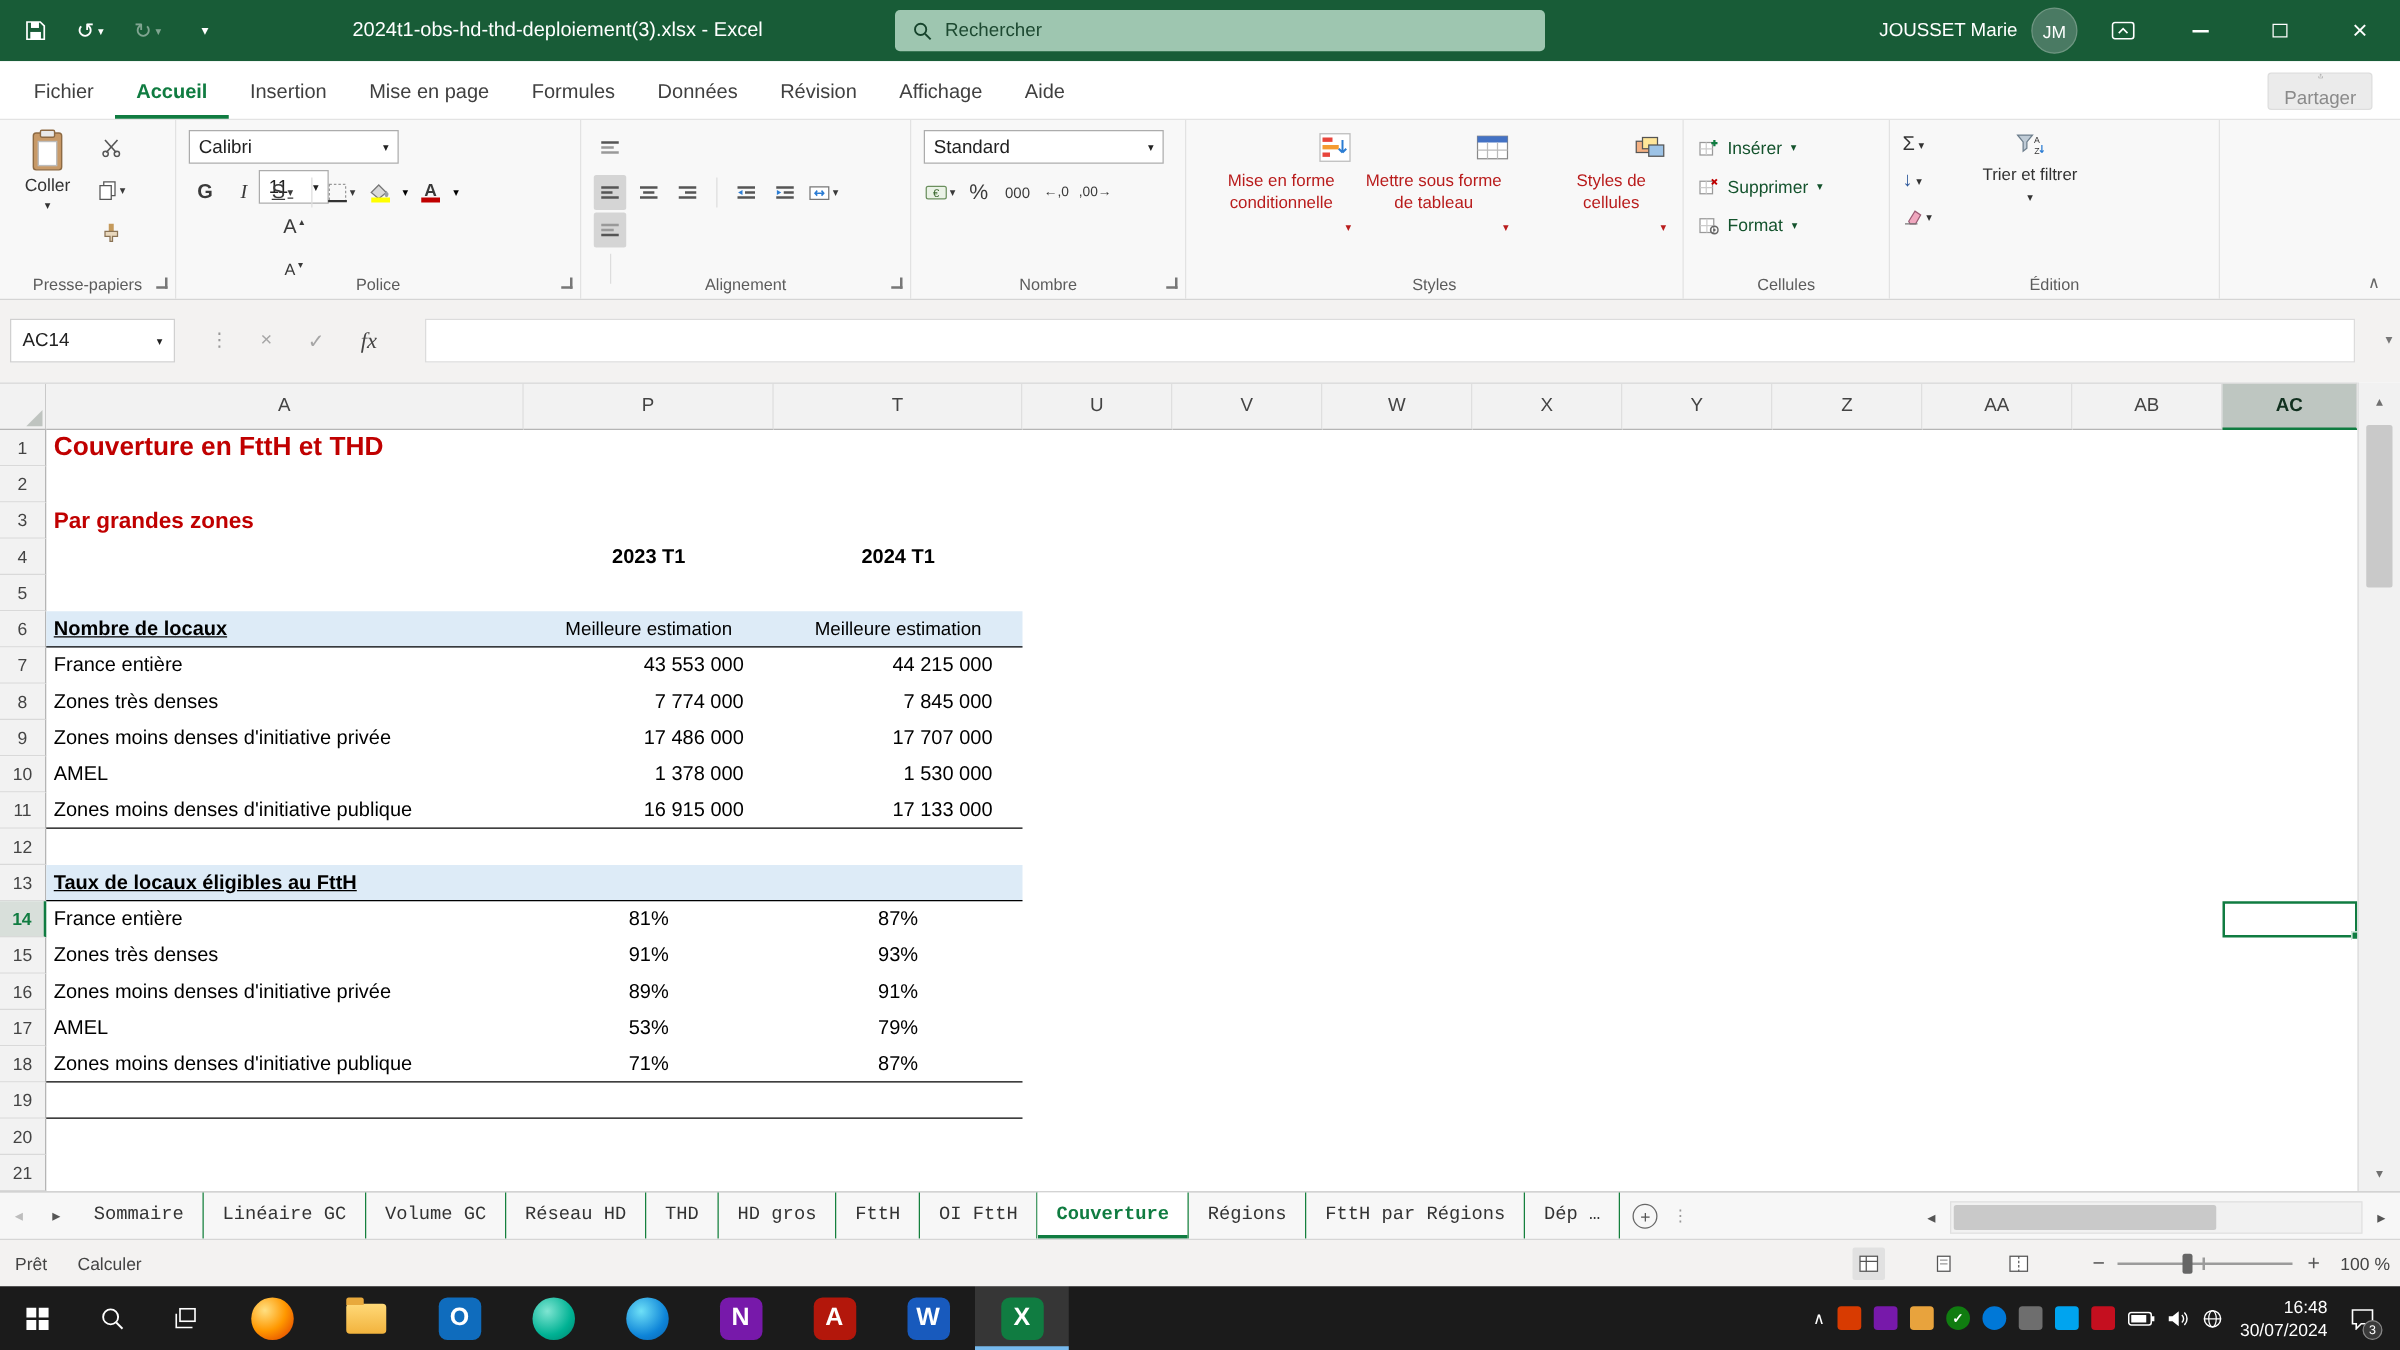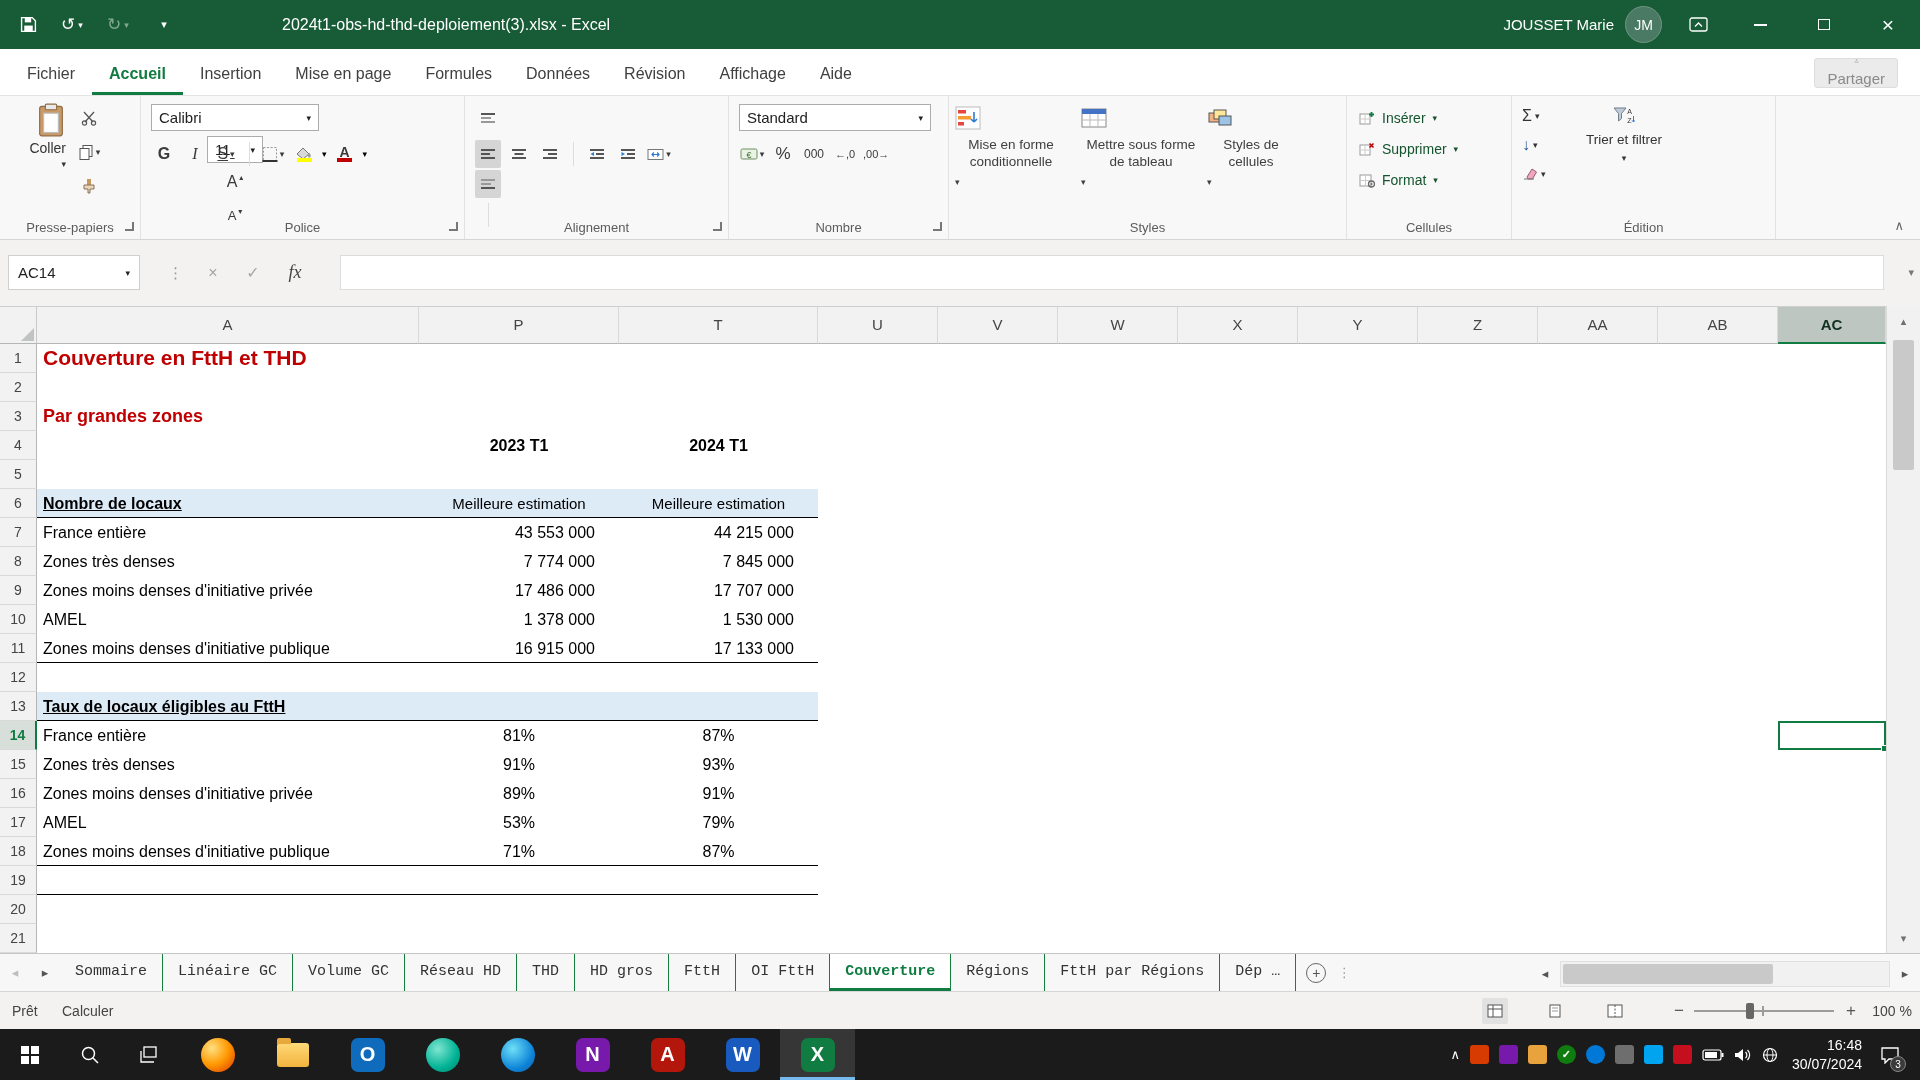--- a/index.html
+++ b/index.html
@@ -37,23 +37,23 @@
   .launcher { position:absolute; right:6px; bottom:8px; width:9px; height:9px; border-right:2px solid #777; border-bottom:2px solid #777; }
   #g-clip { width:141px; } #g-font { width:324px; } #g-align { width:264px; } #g-num { width:220px; }
   #g-styles { width:398px; } #g-cells { width:165px; } #g-edit { width:264px; } #g-tail { flex:1; border-right:none; }
   .combo { background:#fff; border:1px solid #ACACAC; height:27px; display:flex; align-items:center; justify-content:space-between; padding:0 7px; font-size:15px; color:#222; }
   .ib { display:inline-flex; align-items:center; justify-content:center; height:28px; min-width:26px; font-size:15px; color:#3A3A3A; gap:2px; }
   .ib.on { background:#D5D5D5; border-radius:2px; }
   .vsep { width:1px; height:24px; background:#DDD; margin:0 5px; align-self:center; }
   .row1 { position:absolute; left:10px; top:8px; display:flex; gap:5px; align-items:center;flex-direction:column; }
   .row2 { position:absolute; left:10px; top:44px; display:flex; gap:5px; align-items:center; }
   .color-bar { display:block; width:15px; height:4px; margin-top:-1px; }
-  #paste-btn { position:absolute; left:10px; top:7px; width:56px; height:102px; display:flex; flex-direction:column; align-items:flex-end; gap:3px; font-size:14px; color:#333; }
+  #paste-btn { position:absolute; left:10px; top:7px; width:56px; height:102px; display:flex; flex-direction:column; align-items:center; gap:3px; font-size:14px; color:#333; }
   #clip-small { position:absolute; left:76px; top:8px; display:flex; flex-direction:column; gap:6px; }
-  .bigbtn { display:flex; flex-direction:column; align-items:flex-start; padding-top:10px; width:126px; height:108px; font-size:13.5px; color:#404040; text-align:center; line-height:1.28; gap:6px; }
+  .bigbtn { display:flex; flex-direction:column; align-items:flex-end; padding-top:10px; width:126px; height:108px; font-size:13.5px; color:#b91c1c; text-align:center; line-height:1.28; gap:6px; }
   .cellbtn { display:flex; align-items:center; gap:7px; height:27px; font-size:14px; color:#14532d; padding-left:12px; }
   .editsm { display:flex; align-items:center; gap:3px; height:27px; font-size:16px; color:#333; }
   .editbig { width:104px; display:flex; flex-direction:column; align-items:center; padding-top:4px; gap:5px; font-size:13.5px; text-align:center; color:#333; line-height:1.28; }
   #collapse-ribbon { position:absolute; right:16px; bottom:6px; color:#666; font-size:13px; }
   .glyph-b { font-weight:bold; font-size:16px; }
   .glyph-i { font-style:italic; font-family:"Liberation Serif", serif; font-size:16px; }
   .glyph-u { text-decoration:underline; font-size:16px; }
   .ab-rot { display:inline-block; transform:rotate(-40deg); font-size:13px; color:#444; }
 
   
@@ -162,20 +162,27 @@
     </div>
   <div class="qat-btn dim" style="left:98px;">
       <span>↻</span>
       <span class="caret">▾</span>
     </div>
   <div class="qat-btn" style="left:144px;">
       <span class="caret" style="font-size:11px;">▾</span>
     </div>
   <span id="doc-title">2024t1-obs-hd-thd-deploiement(3).xlsx  -  Excel</span>
 
+  <div id="search-pill">
+    <svg width="16" height="16" viewBox="0 0 16 16">
+        <circle cx="6.5" cy="6.5" r="4.5" fill="none" stroke="#16432C" stroke-width="1.5"></circle>
+        <line x1="10" y1="10" x2="14.5" y2="14.5" stroke="#16432C" stroke-width="1.5"></line>
+      </svg>
+    <input placeholder="Rechercher" style="">
+  </div>
 
   <span id="user-name">JOUSSET Marie</span>
   <div id="avatar">
       <span>JM</span>
     </div>
   <div id="ribbon-display-btn">
     <svg width="19" height="15" viewBox="0 0 19 15">
         <rect x="1" y="1" width="17" height="13" rx="2" fill="none" stroke="#fff" stroke-width="1.3"></rect>
         <path d="M6 9.5 L9.5 6 L13 9.5" fill="none" stroke="#fff" stroke-width="1.3"></path>
       </svg>

